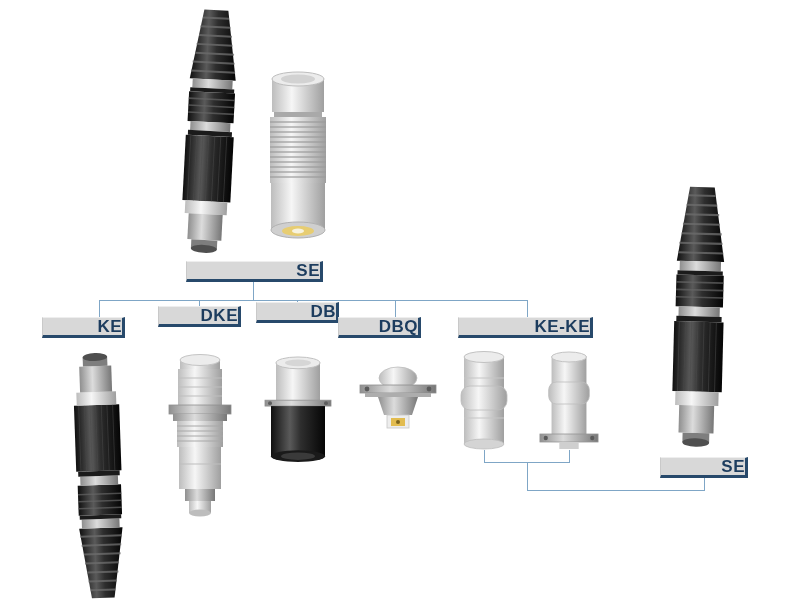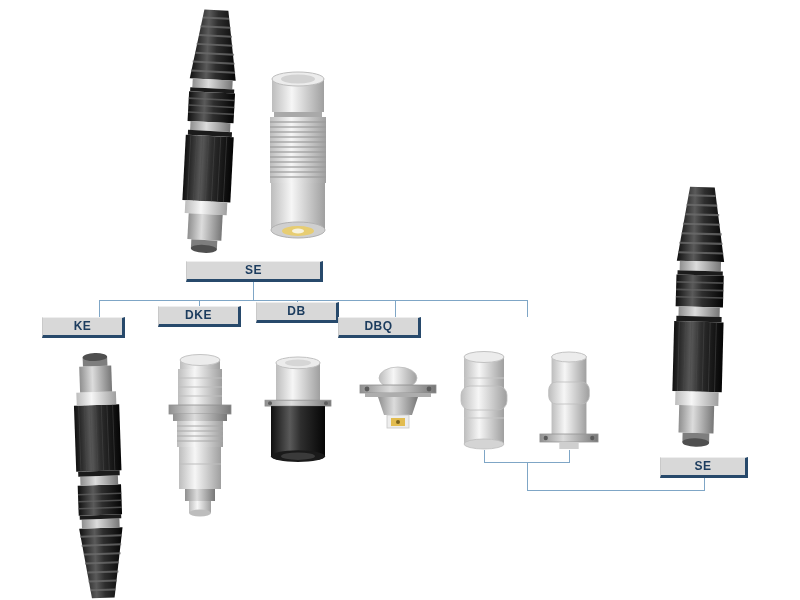--- a/index.html
+++ b/index.html
@@ -11,21 +11,21 @@
   html,body{margin:0;padding:0;background:#fff;}
   .stage{
     position:relative;width:800px;height:600px;background:#ffffff;overflow:hidden;
     font-family:"Liberation Sans",sans-serif;
   }
   .label-box{
     position:absolute;height:17px;line-height:17px;
     background:var(--box-fill);
     border-top:1px solid #eeeeee;border-left:1px solid #c9c9c9;
     border-right:3px solid var(--box-shadow);border-bottom:3px solid var(--box-shadow);
-    color:var(--box-text);font-weight:bold;font-size:12px;text-align:center;
+    color:var(--box-text);font-weight:bold;font-size:17px;text-align:right;
     letter-spacing:0.5px;box-sizing:content-box;
   }
   .tl{position:absolute;background:var(--line);}
   .art{position:absolute;}
 </style>
 </head>
 <body>
 
 <div class="stage">
 
@@ -152,20 +152,21 @@
   <div class="tl" style="left:99px;top:300px;width:1px;height:17px"></div>
   <div class="tl" style="left:199px;top:300px;width:1px;height:17px"></div>
   <div class="tl" style="left:297px;top:300px;width:1px;height:17px"></div>
   <div class="tl" style="left:395px;top:300px;width:1px;height:17px"></div>
   <div class="tl" style="left:527px;top:300px;width:1px;height:17px"></div>
 
   <div class="label-box" style="left:42px;top:317px;width:79px">KE</div>
   <div class="label-box" style="left:158px;top:306px;width:79px">DKE</div>
   <div class="label-box" style="left:256px;top:302px;width:79px">DB</div>
   <div class="label-box" style="left:338px;top:317px;width:79px">DBQ</div>
+  <div class="label-box" style="left:458px;top:317px;width:131px">KE-KE</div>
 
   <svg class="art" style="left:66px;top:350px;width:66px;height:250px;transform:rotate(-2deg)" viewBox="0 0 70 250" preserveAspectRatio="none">
     <use href="#plugSE" transform="translate(0,250) scale(1,-1)"></use>
     </svg>
   <svg class="art" style="left:165px;top:352px;width:70px;height:170px" viewBox="0 0 70 170" preserveAspectRatio="none">
       <use href="#plugDKE"></use>
     </svg>
   <svg class="art" style="left:263px;top:356px;width:70px;height:108px" viewBox="0 0 70 110" preserveAspectRatio="none">
       <use href="#plugDB"></use>
     </svg>

